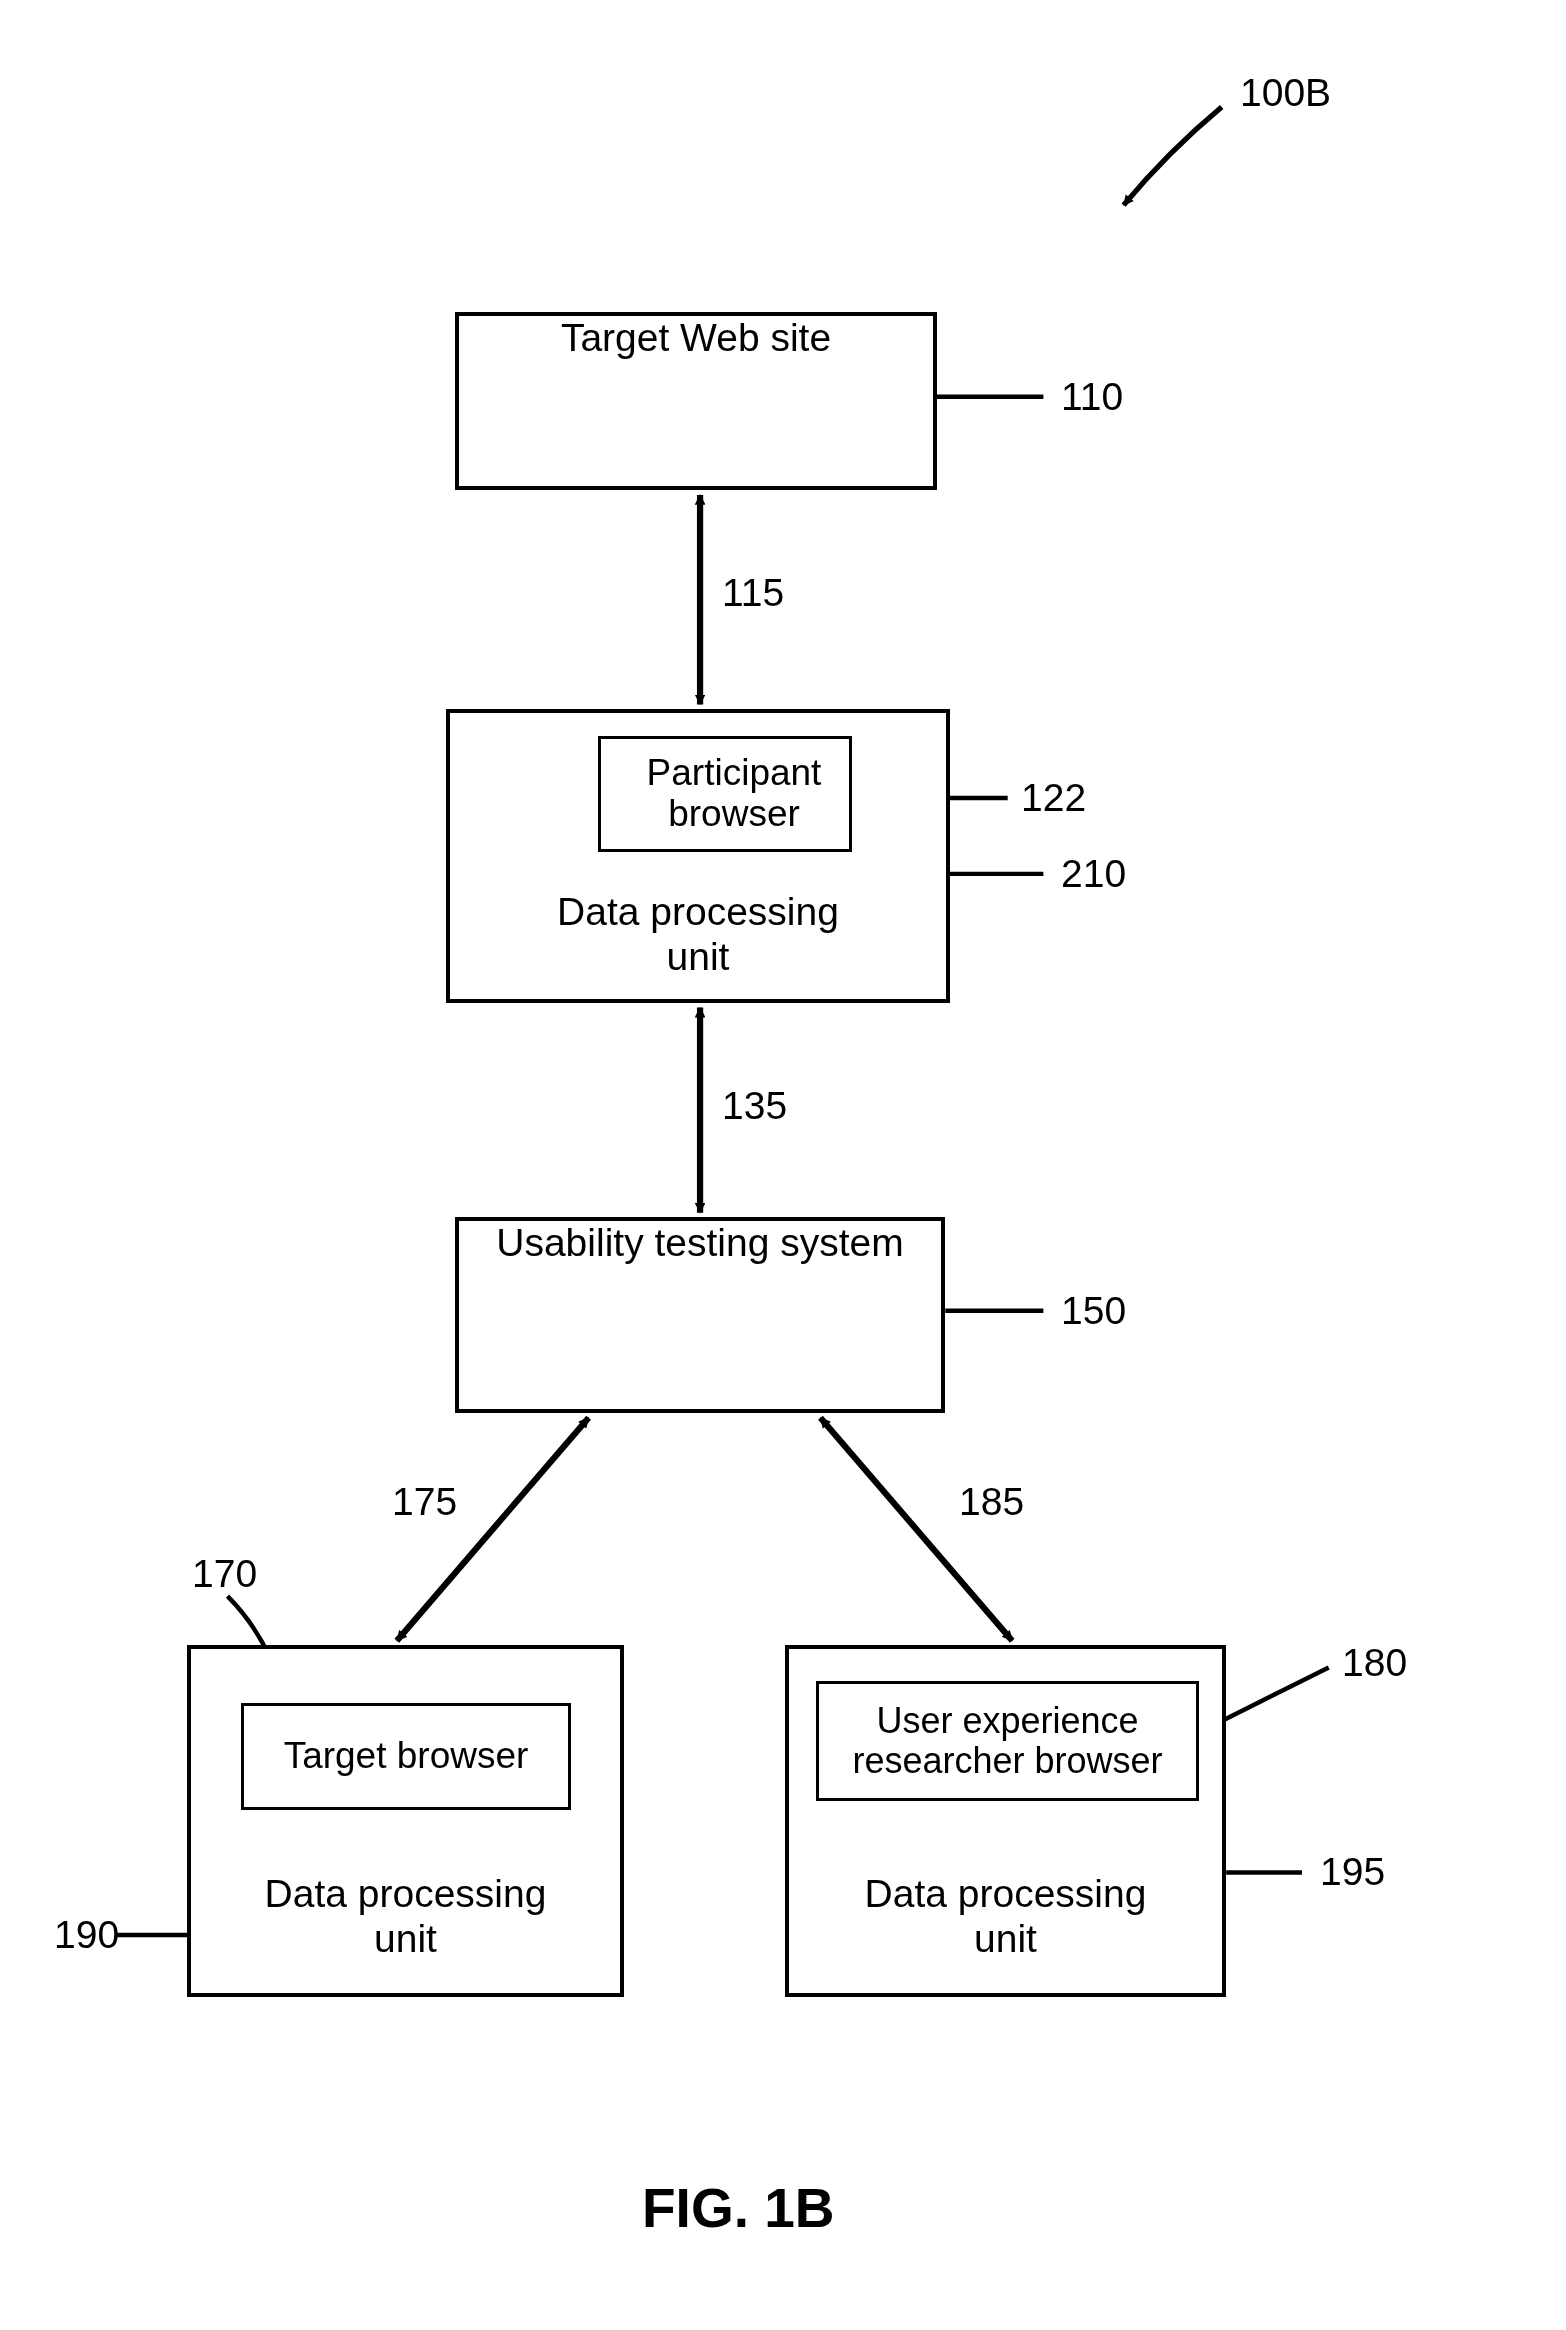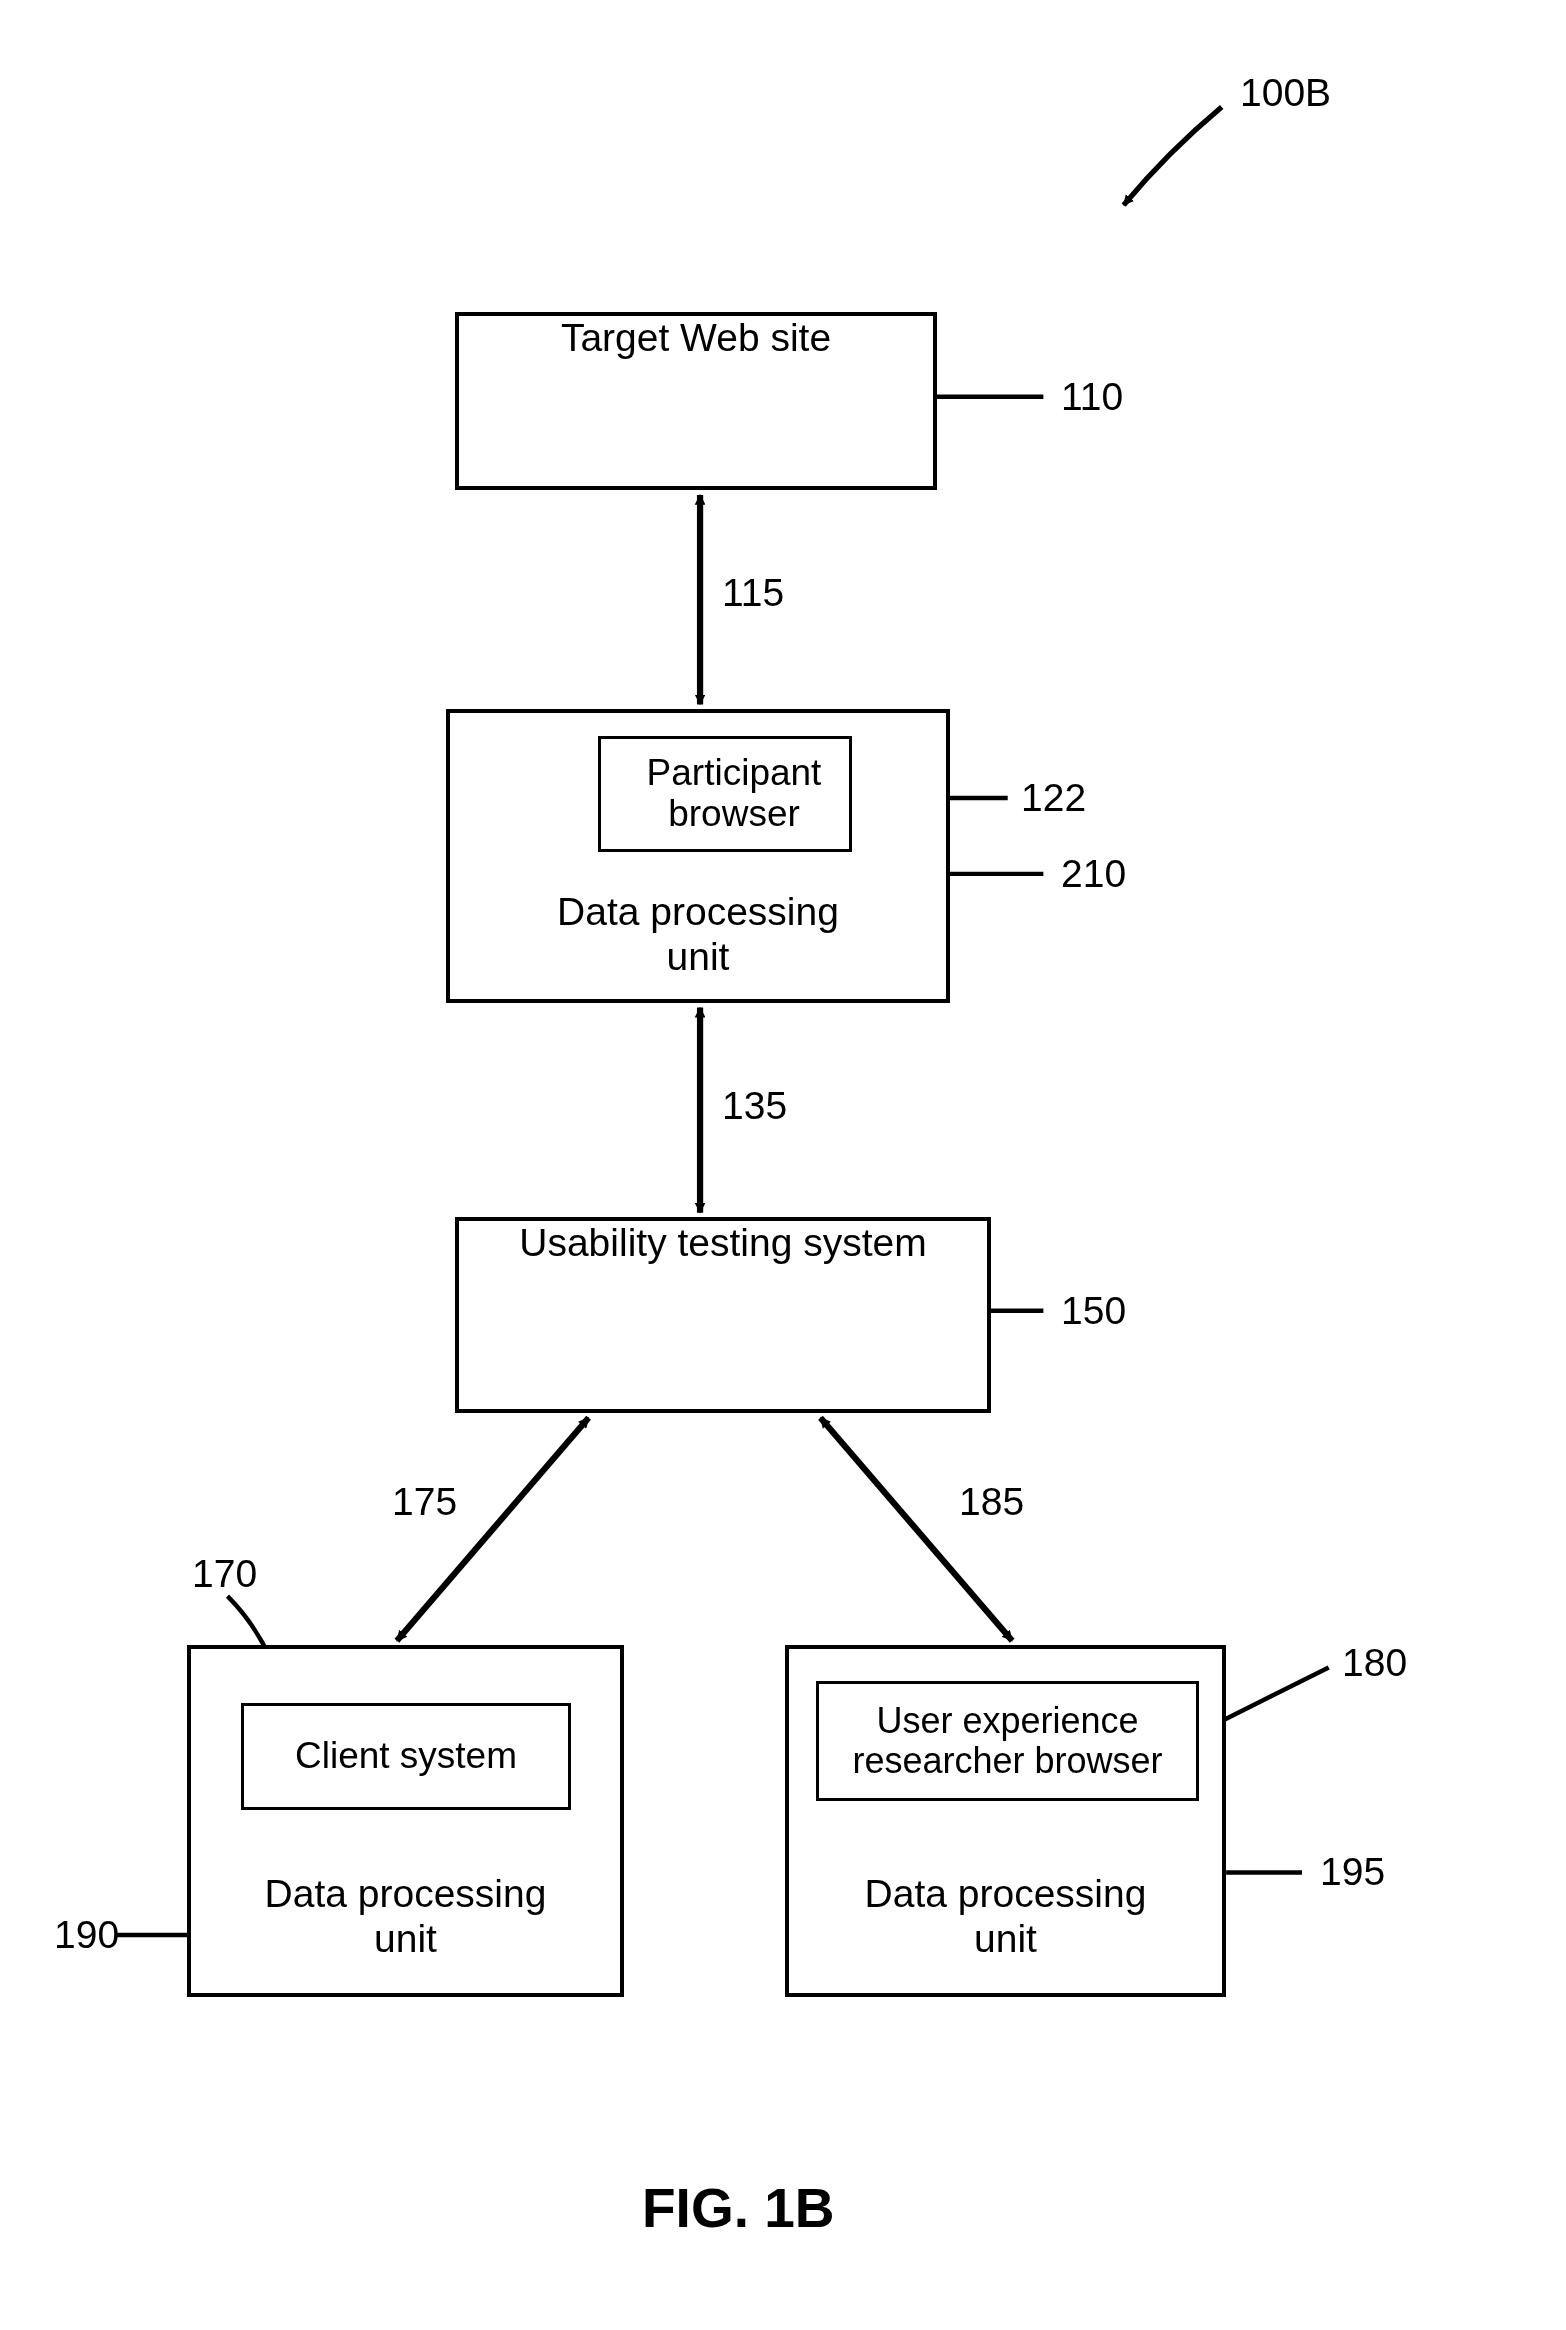--- a/index.html
+++ b/index.html
@@ -113,36 +113,36 @@
 
   <div class="inner-box" style="left:598px; top:736px; width:254px; height:116px;">
     <span style="white-space:pre-line;margin-left:18px;">Participant
 browser</span>
   </div>
   <div class="label" style="left:1021px; top:776px;">122</div>
   <div class="label" style="left:1061px; top:852px;">210</div>
 
   <div class="label" style="left:722px; top:1084px;">135</div>
 
-  <div class="box" style="left:455px; top:1217px; width:536px; height:196px;">
+  <div class="box" style="left:455px; top:1217px; width:490px; height:196px;">
     <span>Usability testing system</span>
   </div>
   <div class="label" style="left:1061px; top:1289px;">150</div>
 
   <div class="label" style="left:392px; top:1480px;">175</div>
 
   <div class="label" style="left:959px; top:1480px;">185</div>
 
   <div class="box" style="left:187px; top:1645px; width:437px; height:352px; align-items:flex-end; padding-bottom:31px;">
     <span style="white-space:pre-line;">Data processing
 unit</span>
   </div>
 
   <div class="inner-box" style="left:241px; top:1703px; width:330px; height:107px;">
-    <span>Client system</span>
+    <span>Target browser</span>
   </div>
   <div class="label" style="left:192px; top:1552px;">170</div>
   <div class="label" style="left:54px; top:1913px;">190</div>
 
   <div class="box" style="left:785px; top:1645px; width:441px; height:352px; align-items:flex-end; padding-bottom:31px;">
     <span style="white-space:pre-line;">Data processing
 unit</span>
   </div>
 
   <div class="inner-box" style="left:816px; top:1681px; width:383px; height:120px; font-size:36px;">

